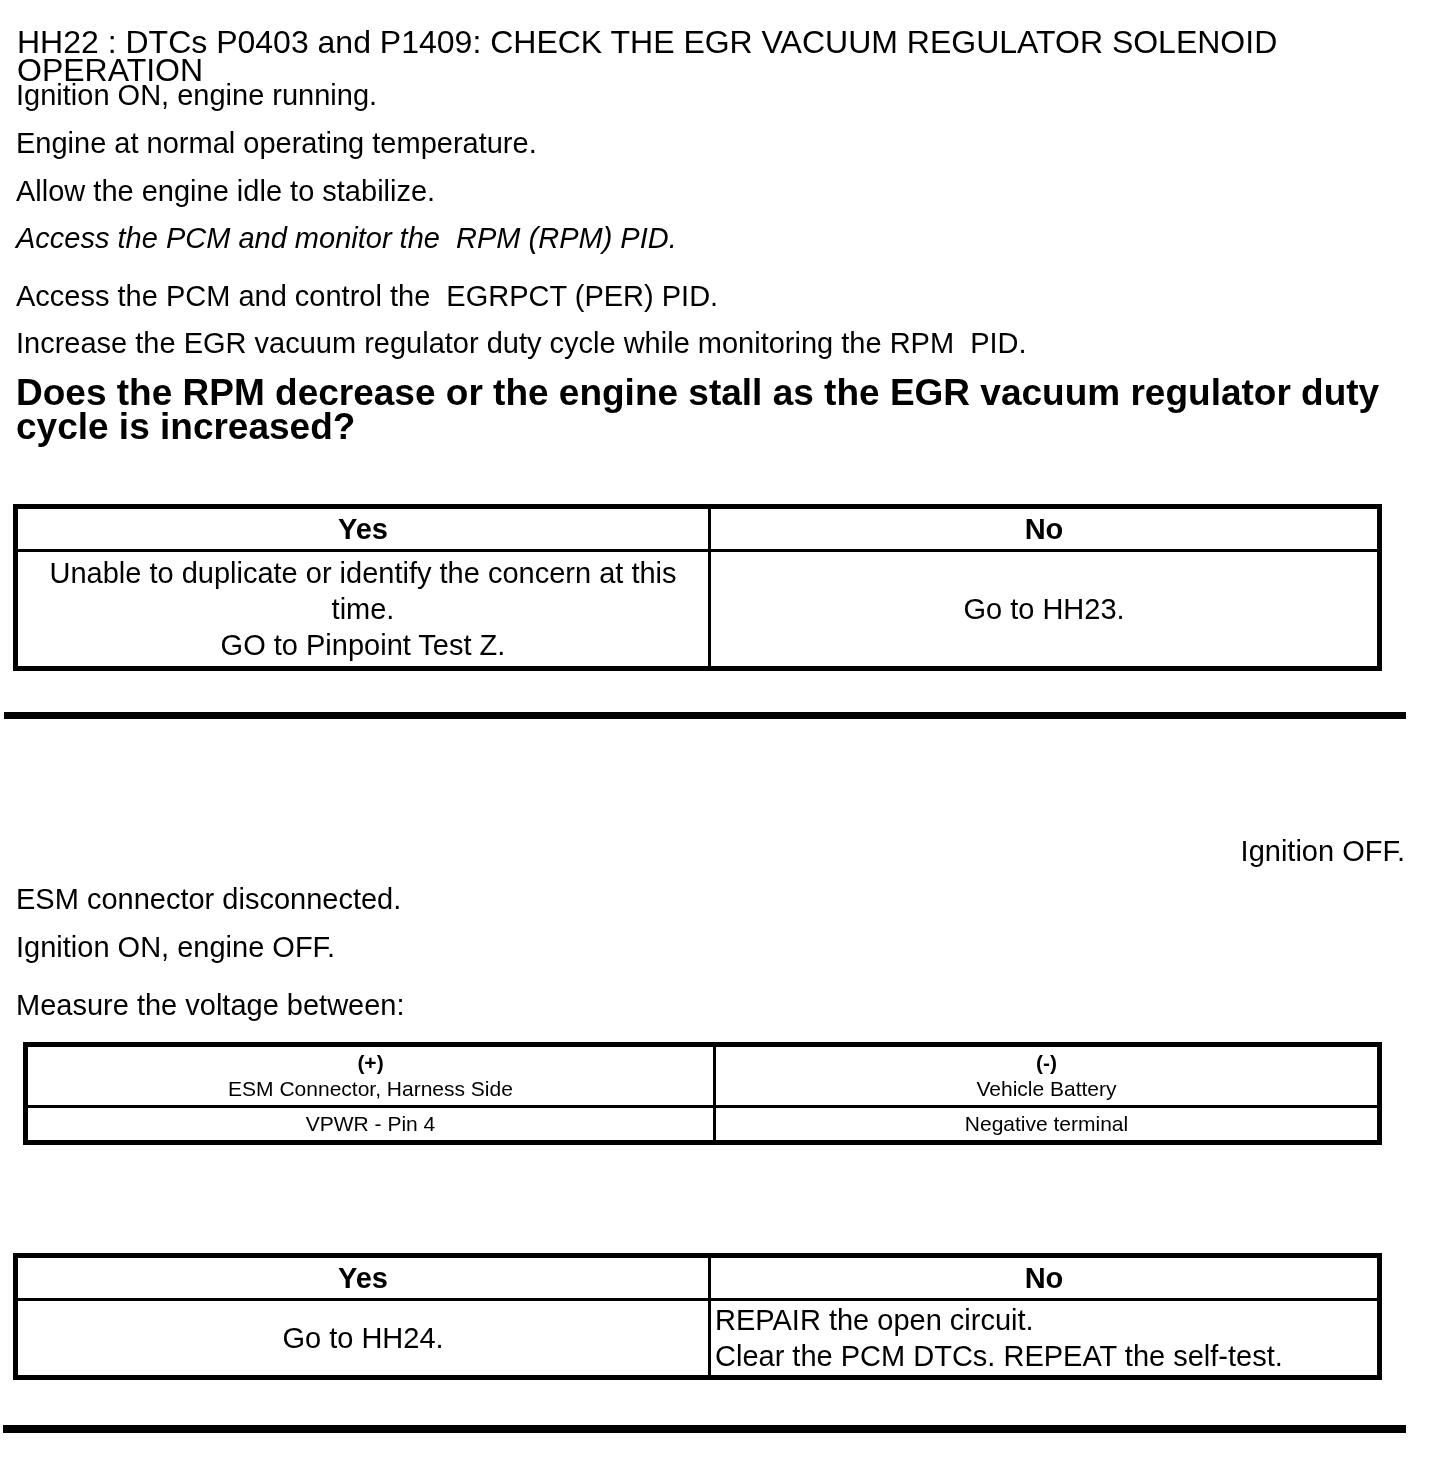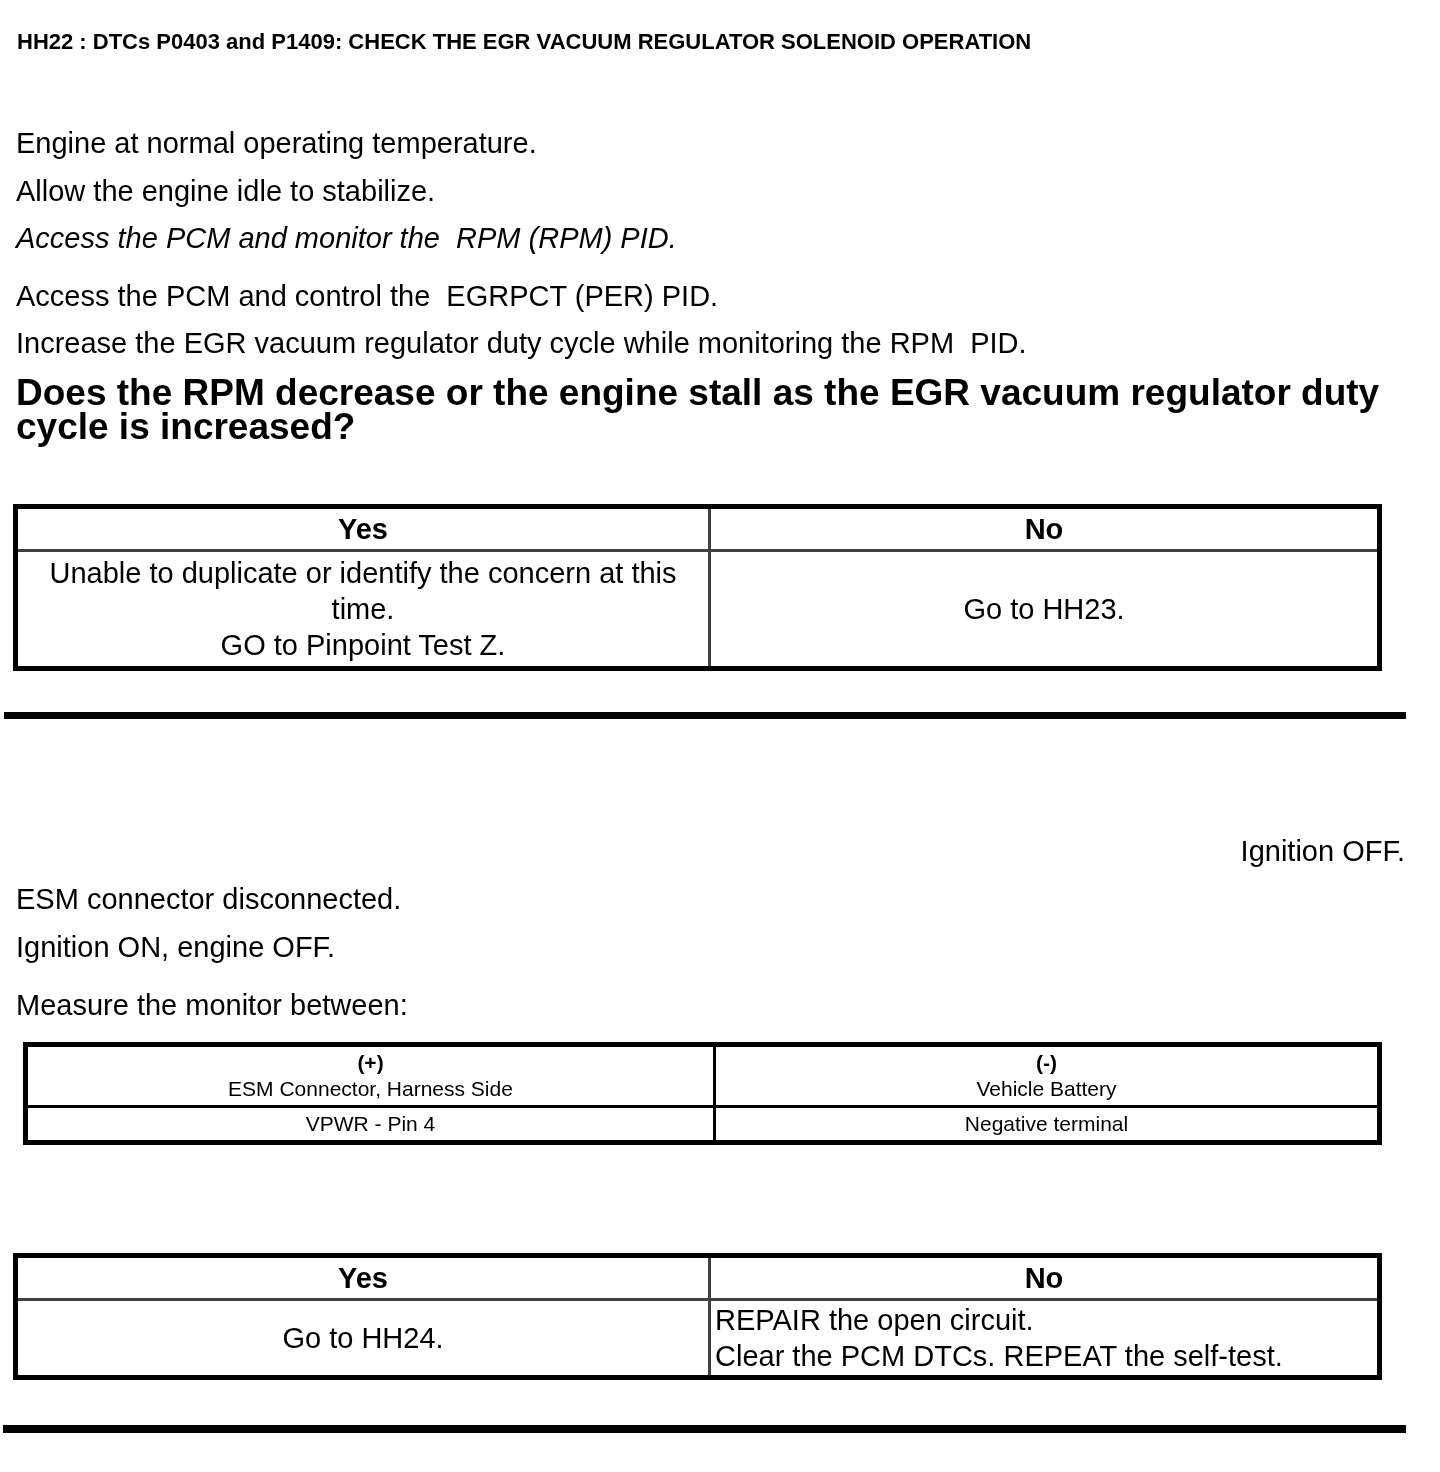--- a/index.html
+++ b/index.html
@@ -12,22 +12,22 @@
   .page {
     position: relative;
     width: 1440px;
     height: 1472px;
     background: #ffffff;
     overflow: hidden;
   }
   .abs { position: absolute; }
 
   .section-title {
-    font-size: 22px;
-    font-weight: bold;
+    font-size: 32px;
+    font-weight: normal;
     line-height: 28px;
     white-space: pre-wrap;
     letter-spacing: 0px;
   }
   .step {
     font-size: 29px;
     line-height: 31px;
     white-space: pre-wrap;
   }
   .question {
@@ -36,21 +36,21 @@
     line-height: 34px;
   }
 
   table.decision {
     border-collapse: collapse;
     table-layout: fixed;
     width: 1369px;
     background: #ffffff;
   }
   table.decision td {
-    border: 3px solid #404040;
+    border: 3px solid #000000;
     font-size: 29px;
     line-height: 36px;
     text-align: center;
     vertical-align: middle;
     padding: 1px 4px;
     overflow: hidden;
   }
   table.decision { border: 5px solid #000000; }
   table.decision td.hdr {
     font-weight: bold;
@@ -86,20 +86,21 @@
     height: 7px;
   }
 </style>
 </head>
 <body>
 
 <div class="page">
 
   <div class="abs section-title" style="top:28px; left:17px; width:1400px;">HH22 : DTCs P0403 and P1409: CHECK THE EGR VACUUM REGULATOR SOLENOID OPERATION</div>
 
+  <div class="abs step" style="top:80px;  left:16px; width:1400px;">Ignition ON, engine running.</div>
   <div class="abs step" style="top:128px; left:16px; width:1400px;">Engine at normal operating temperature.</div>
   <div class="abs step" style="top:176px; left:16px; width:1400px;">Allow the engine idle to stabilize.</div>
   <div class="abs step" style="top:223px; left:16px; width:1400px;font-style:italic;">Access the PCM and monitor the  RPM (RPM) PID.</div>
   <div class="abs step" style="top:328px; left:16px; width:1400px;">Increase the EGR vacuum regulator duty cycle while monitoring the RPM  PID.</div>
   <div class="abs step" style="top:281px; left:16px; width:1400px;">Access the PCM and control the  EGRPCT (PER) PID.</div>
 
   <div class="abs question" style="top:376px; left:16px; width:1396px;">Does the RPM decrease or the engine stall as the EGR vacuum regulator duty cycle is increased?</div>
 
   <table class="decision abs" style="top:504px; left:13px;">
     <tbody>
@@ -116,21 +117,21 @@
     </tr>
   </tbody>
     </table>
 
   <div class="abs rule" style="top:712px; left:4px; width:1402px;"></div>
 
 
   <div class="abs step" style="top:836px; left:5px; width:1400px;text-align:right;">Ignition OFF.</div>
   <div class="abs step" style="top:884px; left:16px; width:1400px;">ESM connector disconnected.</div>
   <div class="abs step" style="top:932px; left:16px; width:1400px;">Ignition ON, engine OFF.</div>
-  <div class="abs step" style="top:990px; left:16px; width:1400px;">Measure the monitor between:</div>
+  <div class="abs step" style="top:990px; left:16px; width:1400px;">Measure the voltage between:</div>
 
   <table class="measure abs" style="top:1042px; left:23px;">
     <tbody>
         <tr>
       <td class="m-hdr" style="width:50%;">
         <div class="sign">(+)</div>
         <div>ESM Connector, Harness Side</div>
       </td>
       <td class="m-hdr">
         <div class="sign">(-)</div>

